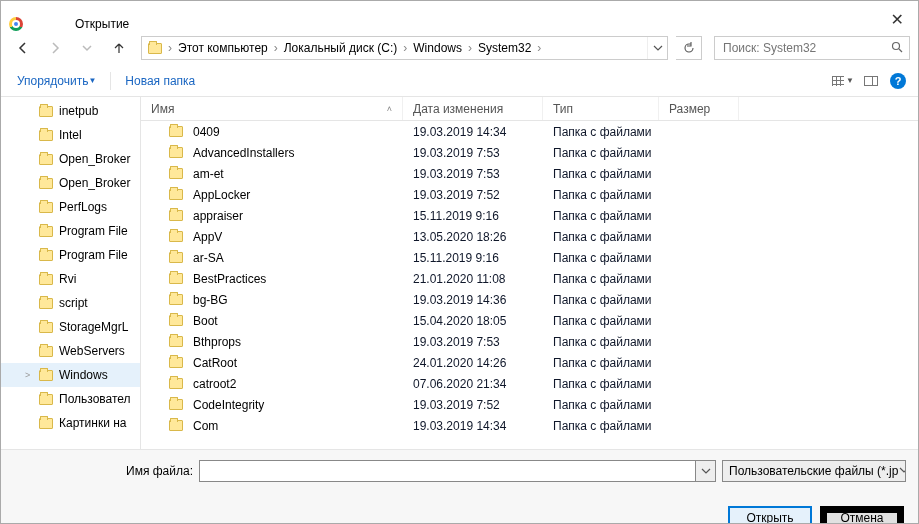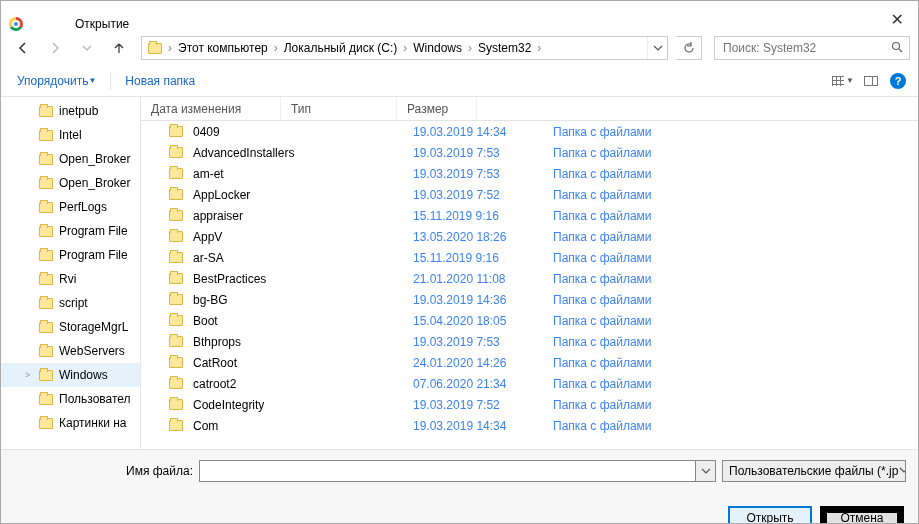--- a/index.html
+++ b/index.html
@@ -40,21 +40,21 @@
   .colhead { display: flex; height: 24px; border-bottom: 1px solid #e5e5e5; align-items: center; color: #555; }
   .colhead > div { padding-left: 10px; border-right: 1px solid #f0f0f0; height: 100%; display: flex; align-items: center; }
   .colhead .sort { margin-left: auto; padding-right: 10px; color: #888; font-size: 9px; }
   .c-name { width: 262px; display: flex; }
   .c-date { width: 140px; }
   .c-type { width: 116px; }
   .c-size { width: 80px; }
   .filelist { flex: 1; overflow: hidden; }
   .row { display: flex; align-items: center; height: 21px; }
   .row .c-name { padding-left: 22px; display: flex; align-items: center; gap: 6px; }
-  .row .c-date, .row .c-type, .row .c-size { padding-left: 10px; color: #3b82f6; }
+  .row .c-date, .row .c-type, .row .c-size { padding-left: 10px; color: #0f172a; }
   .footer { border-top: 1px solid #e5e5e5; padding: 10px 12px 12px 12px; background: #f7f7f7; }
   .fn-row { display: flex; align-items: center; gap: 0; }
   .fn-label { width: 186px; text-align: right; padding-right: 6px; }
   .fn-input { flex: 1; display: flex; }
   .fn-input input { flex: 1; height: 22px; border: 1px solid #888; padding: 0 4px; font-size: 12px; }
   .fn-input .dd { width: 20px; height: 22px; border: 1px solid #888; border-left: none; display: flex; align-items: center; justify-content: center; color: #555; background: #eee; }
   .filter-sel { width: 184px; height: 22px; border: 1px solid #888; margin-left: 6px; display: flex; align-items: center; padding: 0 6px; background: #eee; white-space: nowrap; overflow: hidden; justify-content: space-between; }
   .filter-sel .dd { margin-left: auto; color: #555; }
   .btn-row { display: flex; justify-content: flex-end; gap: 8px; margin-top: 24px; padding-right: 2px; }
   .btn { width: 84px; height: 24px; border: 7px solid #000000; background: #e1e1e1; display: flex; align-items: center; justify-content: center; }
@@ -203,20 +203,24 @@
         <span class="folder-mini"></span>
         <span>Пользовател</span>
       </div>
       <div class="side-item">
         <span class="folder-mini"></span>
         <span>Картинки на</span>
       </div>
     </div>
   <div class="filepane">
     <div class="colhead">
+      <div class="c-name">
+          <span>Имя</span>
+          <span class="sort">˄</span>
+        </div>
       <div class="c-date">Дата изменения</div>
       <div class="c-type">Тип</div>
       <div class="c-size">Размер</div>
     </div>
     <div class="filelist" id="filelist">
         <div class="row">
           <div class="c-name">
             <span class="folder-mini"></span>
             <span>0409</span>
           </div>

